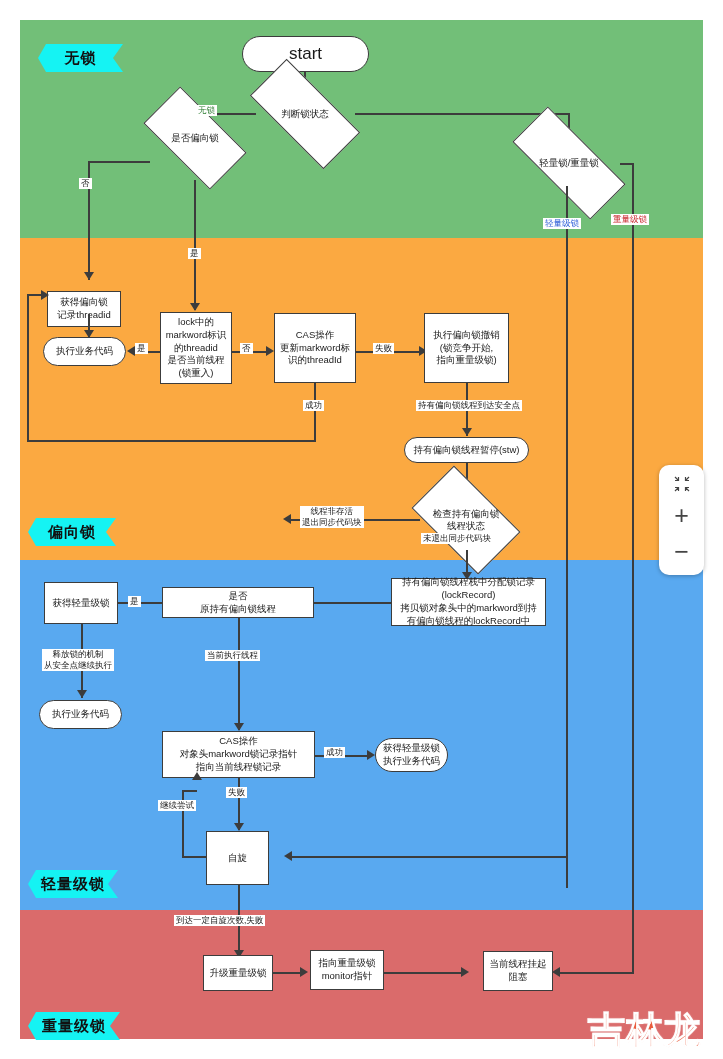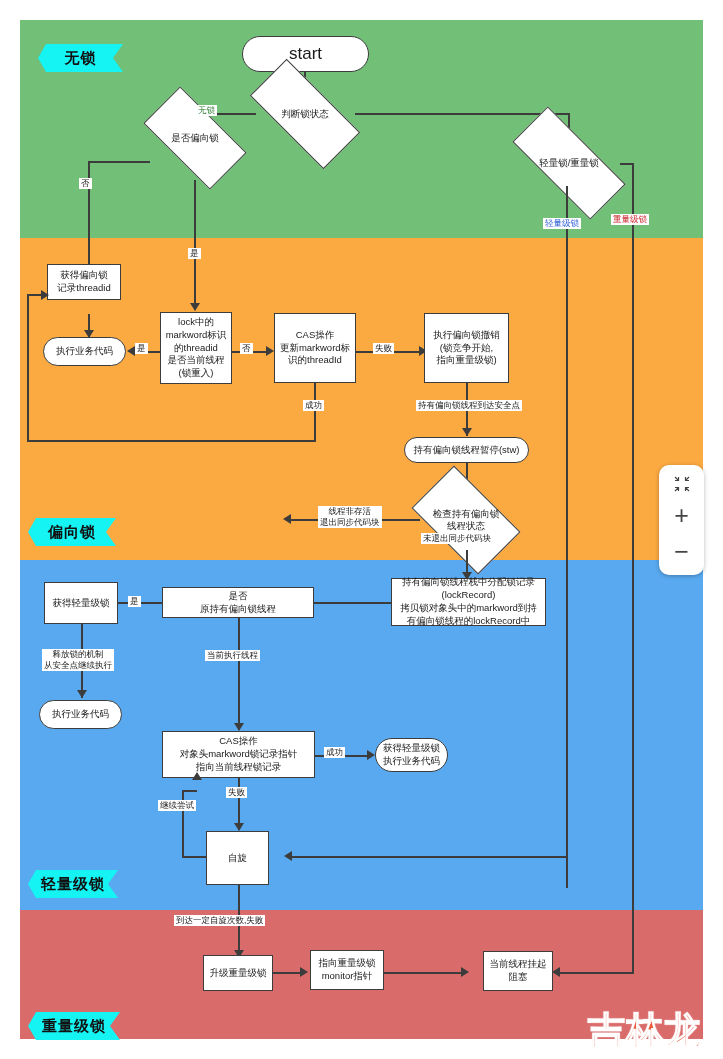--- a/index.html
+++ b/index.html
@@ -125,21 +125,21 @@
   <div class="elab lite" style="left:543px;top:218px;">轻量级锁</div>
   <div class="arw arw-l" style="left:284px;top:851px;"></div>
   <div class="ln lh" style="left:290px;top:856px;width:278px;"></div>
 
   <div class="ln lh" style="left:620px;top:163px;width:14px;"></div>
   <div class="ln lv" style="left:632px;top:163px;height:810px;"></div>
   <div class="elab heavyc" style="left:611px;top:214px;">重量级锁</div>
   <div class="ln lh" style="left:558px;top:972px;width:76px;"></div>
   <div class="arw arw-l" style="left:552px;top:967px;"></div>
 
-  <div class="node" style="left: 47px; top: 264px; width: 74px; height: 36px; white-space: pre-line;">获得偏向锁
+  <div class="node" style="left: 47px; top: 291px; width: 74px; height: 36px; white-space: pre-line;">获得偏向锁
 记录threadid</div>
 
   <div class="ln lv" style="left:88px;top:314px;height:24px;"></div>
   <div class="arw arw-d" style="left:83.5px;top:330px;"></div>
 
   <div class="node term" style="left:43px;top:337px;width:83px;height:29px;">执行业务代码</div>
 
   <div class="node" style="left: 160px; top: 312px; width: 72px; height: 72px; white-space: pre-line;">lock中的
 markword标识
 的threadid
@@ -183,21 +183,21 @@
   <div class="arw arw-d" style="left:461.5px;top:483px;"></div>
 
   <div class="dia" style="left:419px;top:490px;width:94px;height:60px;">
     <div class="shape"></div>
     <div class="txt" style="white-space: pre-line;">检查持有偏向锁
 线程状态</div>
   </div>
 
   <div class="ln lh" style="left:288px;top:519px;width:132px;"></div>
   <div class="arw arw-l" style="left:283px;top:514px;"></div>
-  <div class="elab two" style="left: 318px; top: 506px; white-space: pre-line;">线程非存活
+  <div class="elab two" style="left: 300px; top: 506px; white-space: pre-line;">线程非存活
 退出同步代码块</div>
 
 
   <div class="ln lv" style="left:466px;top:550px;height:30px;"></div>
   <div class="arw arw-d" style="left:461.5px;top:572px;"></div>
   <div class="elab" style="left:421px;top:533px;">未退出同步代码块</div>
 
   <div class="node" style="left: 391px; top: 578px; width: 155px; height: 48px; white-space: pre-line;">持有偏向锁线程栈中分配锁记录
 (lockRecord)
 拷贝锁对象头中的markword到持

